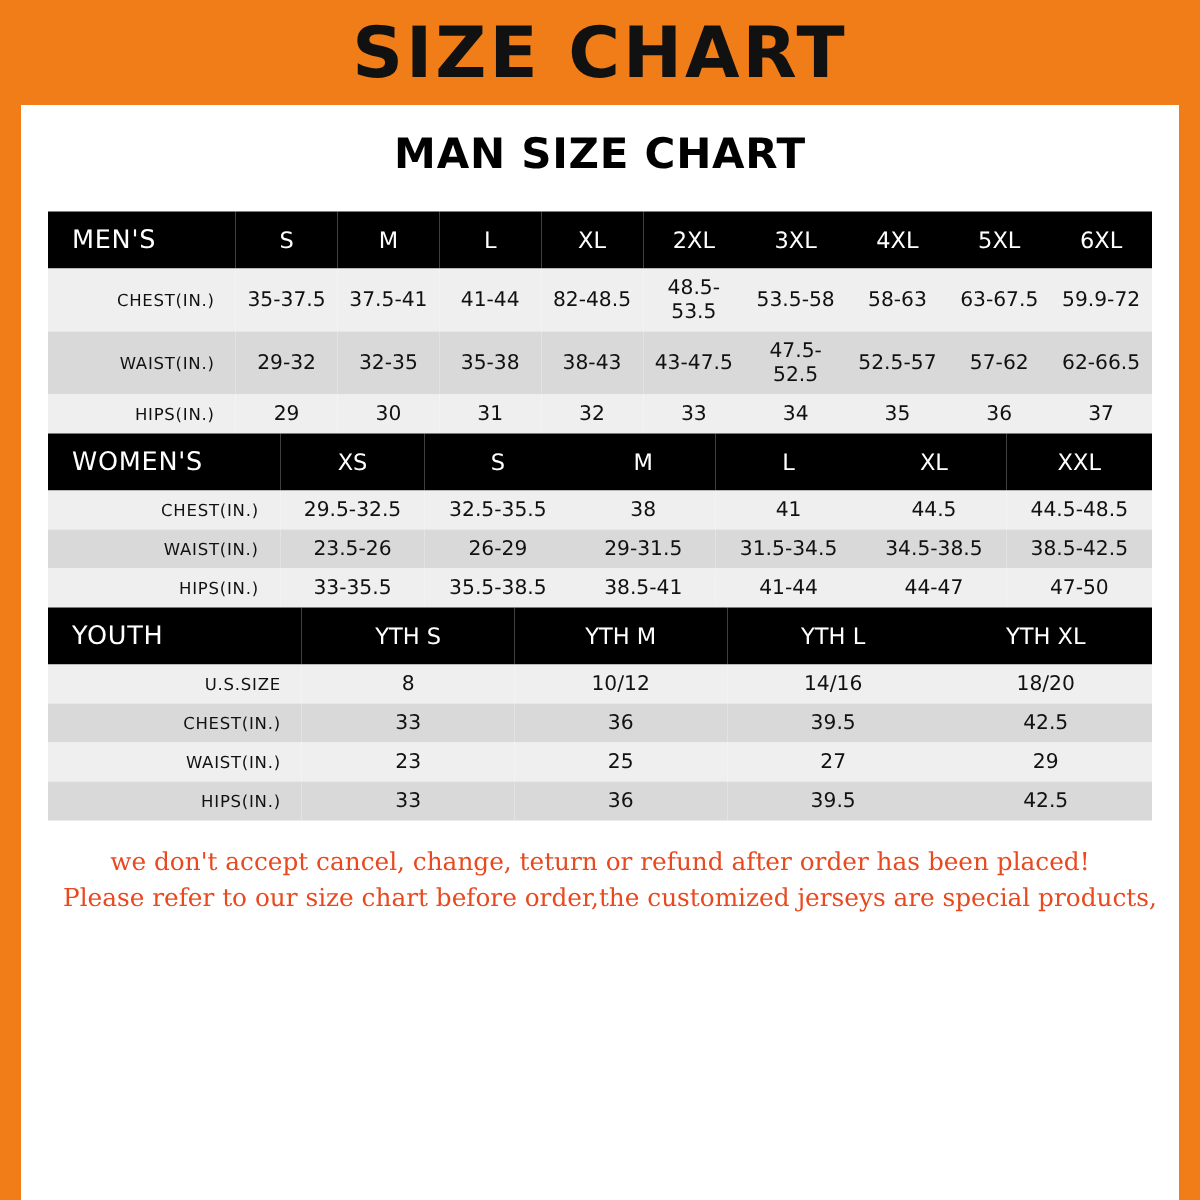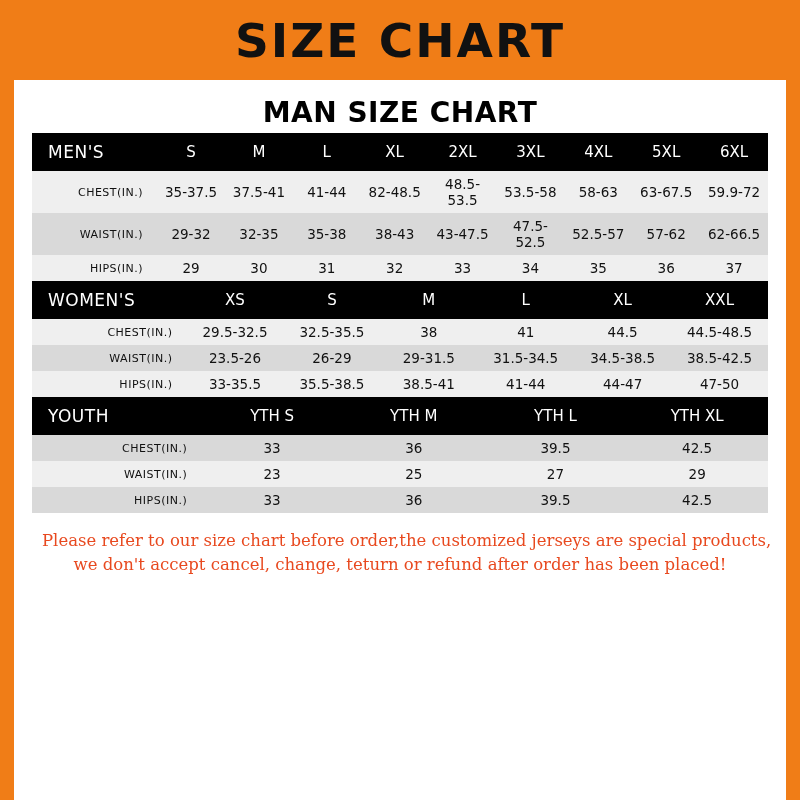--- a/index.html
+++ b/index.html
@@ -16,21 +16,21 @@
   .page {
     position: relative;
     width: 800px;
     height: 800px;
     box-sizing: border-box;
     border-left: 14px solid #f07d17;
     border-right: 14px solid #f07d17;
     background: #ffffff;
   }
   .banner {
-    height: 80px;
+    height: 70px;
     background: #f07d17;
     display: flex;
     align-items: center;
     justify-content: center;
   }
   .banner-title {
     font-family: "DejaVu Sans", sans-serif;
     font-weight: bold;
     font-size: 47px;
     letter-spacing: 2px;
@@ -41,21 +41,21 @@
     padding: 0 18px;
   }
   .section-title {
     text-align: center;
     font-family: "DejaVu Sans", sans-serif;
     font-weight: bold;
     font-size: 28px;
     color: #000000;
     letter-spacing: 0.5px;
   }
-  .t-man { margin-top: 16px; margin-bottom: 4px; }
+  .t-man { margin-top: 16px; margin-bottom: 22px; }
   .t-women { margin-top: 22px; margin-bottom: 12px; }
   .t-youth { margin-top: 22px; margin-bottom: 12px; }
 
   table {
     width: 100%;
     border-collapse: collapse;
     table-layout: fixed;
   }
   thead th {
     background: #000000;
@@ -245,20 +245,27 @@
       <thead>
         <tr>
           <th class="rowlabel">YOUTH</th>
           <th>YTH S</th>
           <th>YTH M</th>
           <th>YTH L</th>
           <th>YTH XL</th>
         </tr>
       </thead>
       <tbody>
+        <tr class="odd">
+          <td class="rowlabel">U.S.SIZE</td>
+          <td>8</td>
+          <td>10/12</td>
+          <td>14/16</td>
+          <td>18/20</td>
+        </tr>
         <tr class="even">
           <td class="rowlabel">CHEST(IN.)</td>
           <td>33</td>
           <td>36</td>
           <td>39.5</td>
           <td>42.5</td>
         </tr>
         <tr class="odd">
           <td class="rowlabel">WAIST(IN.)</td>
           <td>23</td>
@@ -270,18 +277,18 @@
           <td class="rowlabel">HIPS(IN.)</td>
           <td>33</td>
           <td>36</td>
           <td>39.5</td>
           <td>42.5</td>
         </tr>
       </tbody>
     </table>
 
     <div class="footer-note">
+      <div>we don't accept cancel, change, teturn or refund after order has been placed!</div>
       <div>Please refer to our size chart before order,the customized jerseys are special products,</div>
-      <div>we don't accept cancel, change, teturn or refund after order has been placed!</div>
     </div>
 
   </div>
 </div>
 
 </body></html>

